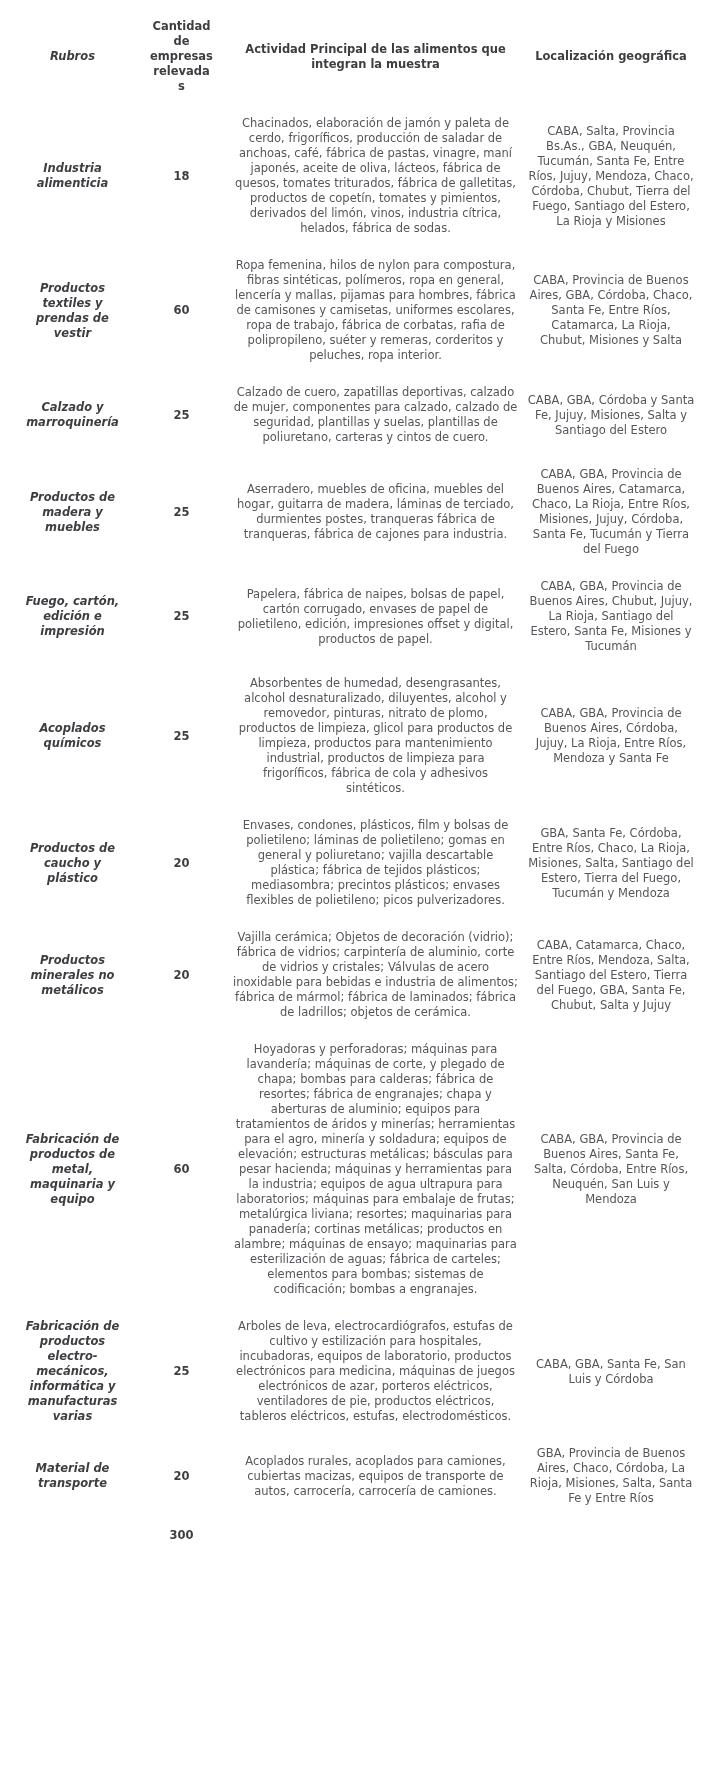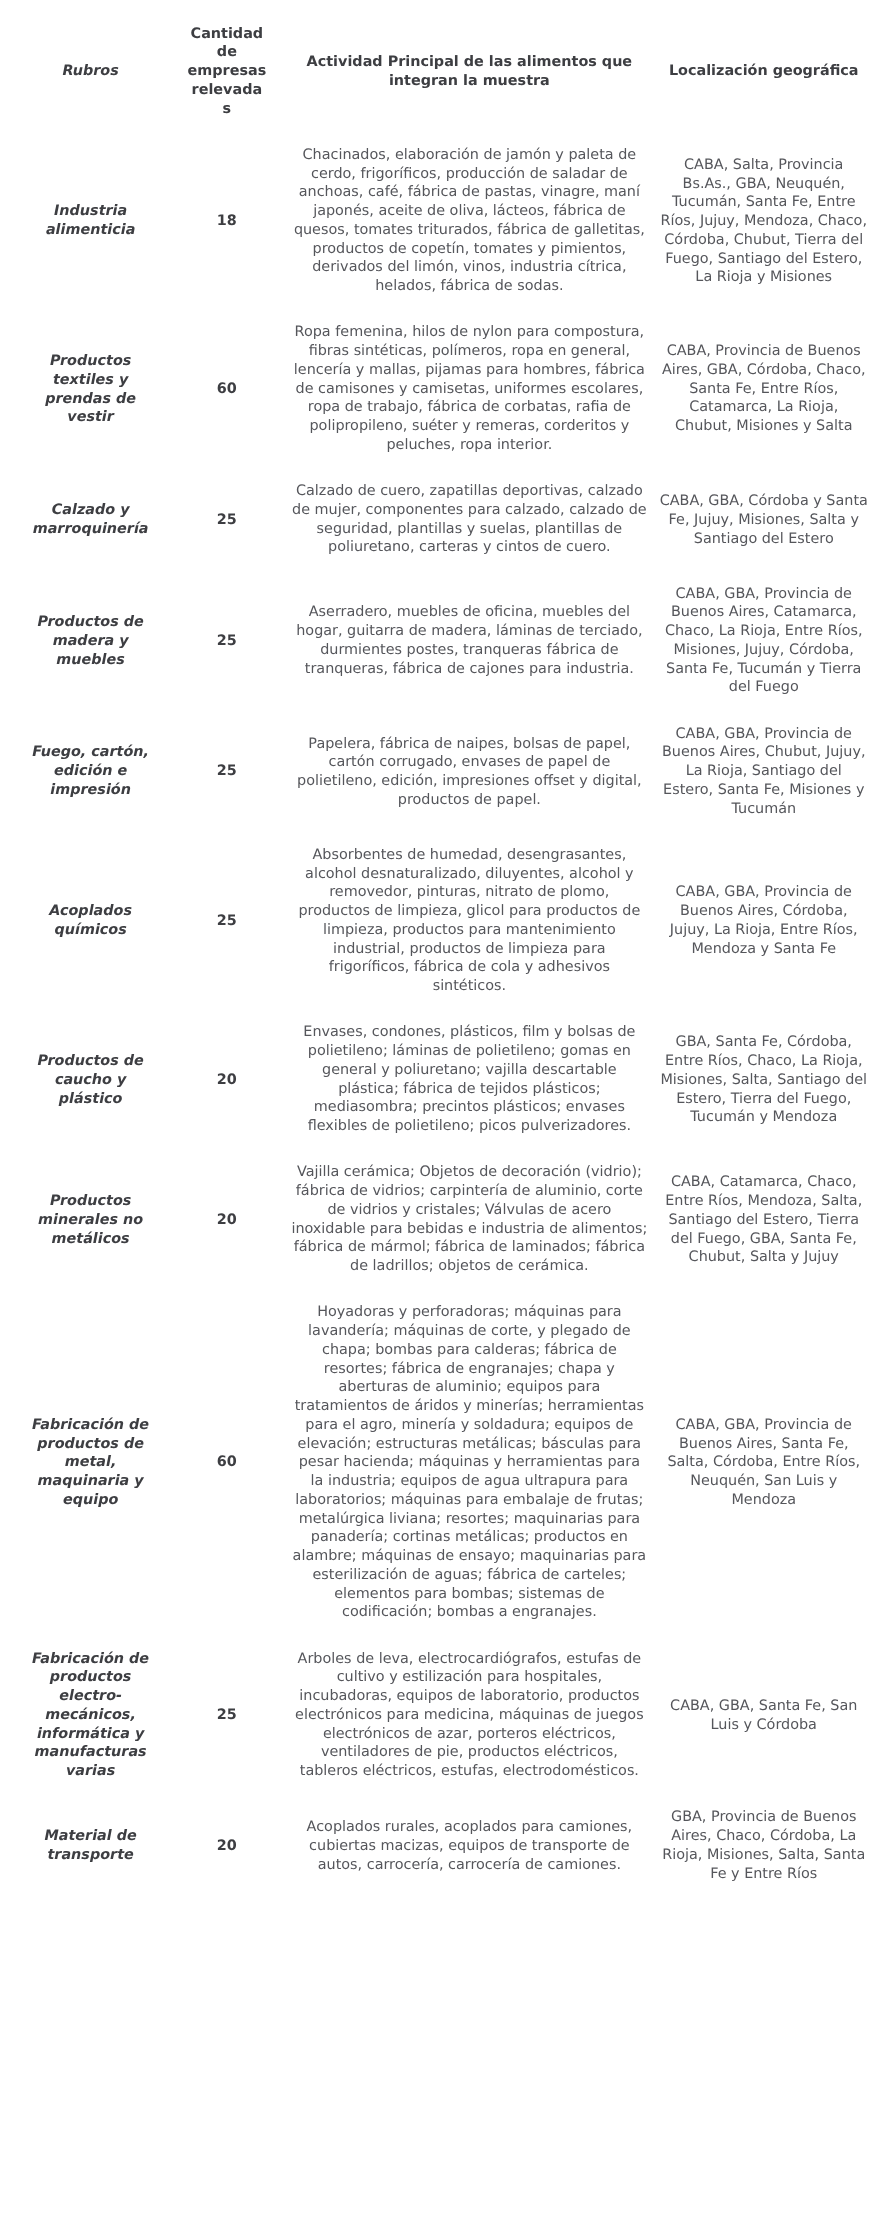--- a/index.html
+++ b/index.html
@@ -126,15 +126,21 @@
         <td class="cant">25</td>
         <td class="act">Arboles de leva, electrocardiógrafos, estufas de cultivo y estilización para hospitales, incubadoras, equipos de laboratorio, productos electrónicos para medicina, máquinas de juegos electrónicos de azar, porteros eléctricos, ventiladores de pie, productos eléctricos, tableros eléctricos, estufas, electrodomésticos.</td>
         <td class="loc">CABA, GBA, Santa Fe, San Luis y Córdoba</td>
       </tr>
       <tr>
         <td class="rubro">Material de transporte</td>
         <td class="cant">20</td>
         <td class="act">Acoplados rurales, acoplados para camiones, cubiertas macizas, equipos de transporte de autos, carrocería, carrocería de camiones.</td>
         <td class="loc">GBA, Provincia de Buenos Aires, Chaco, Córdoba, La Rioja, Misiones, Salta, Santa Fe y Entre Ríos</td>
       </tr>
+      <tr>
+        <td class="rubro"></td>
+        <td class="cant">300</td>
+        <td class="act"></td>
+        <td class="loc"></td>
+      </tr>
     </tbody>
   </table>
 </div>
 
 </body></html>

